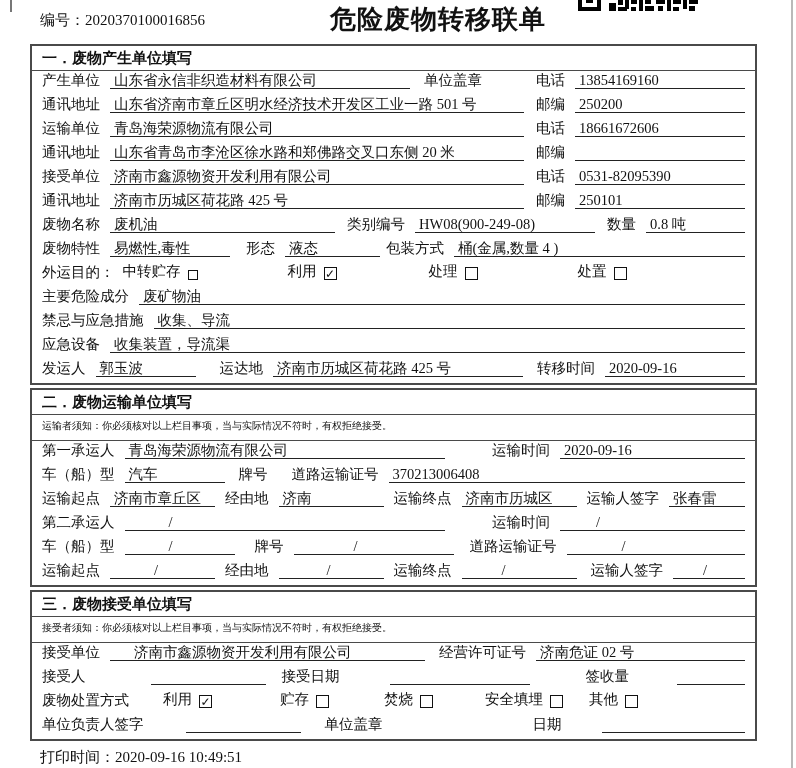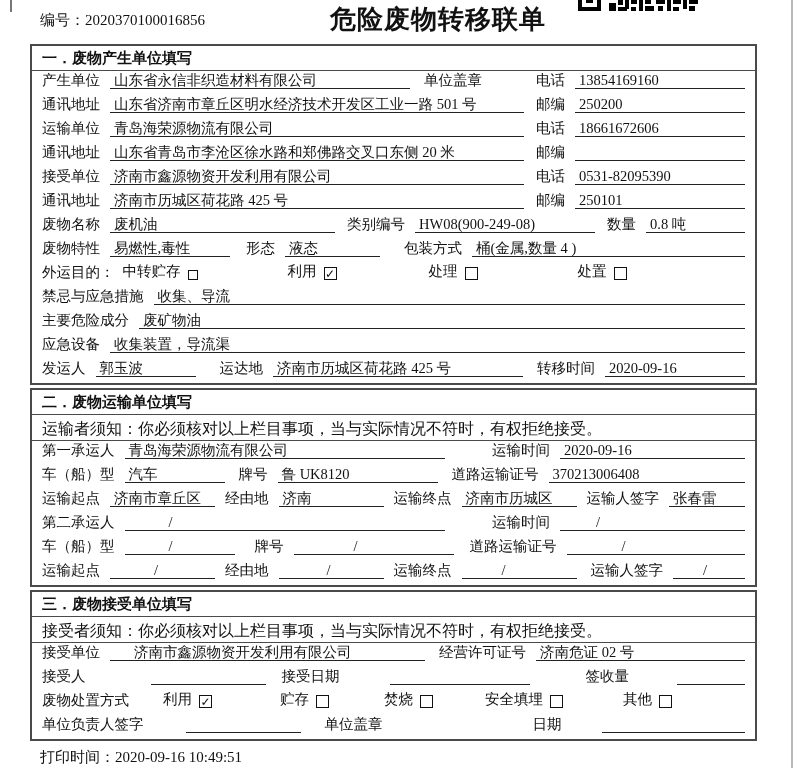--- a/index.html
+++ b/index.html
@@ -8,21 +8,21 @@
   .corner-artifact { position:absolute; left:10px; top:0; width:2px; height:12px; background:#777; }
   .window-edge { position:absolute; right:3px; top:0; width:2px; height:768px; background:#b9b9b9; }
   .doc-no { position:absolute; left:40px; top:11px; font-size:15px; white-space:nowrap;text-align:center; }
   .doc-title { position:absolute; left:330px; top:2px; font-size:26px; font-weight:bold;
     font-family:"Liberation Sans","DejaVu Sans",sans-serif; letter-spacing:1px; white-space:nowrap; }
   .qr-frag { position:absolute; left:578px; top:0; }
   .form-wrap { position:absolute; left:30px; top:44px; width:727px; }
   .sec { border:2px solid #4a4a4a; margin-bottom:3px; background:#fff; }
   .sec-header { height:25px; padding:3px 10px 0; border-bottom:1.5px solid #4a4a4a;
     font-family:Liberation Mono, monospace; font-weight:bold; font-size:15px; }
-  .notice { height:26px; padding:4px 10px 0; border-bottom:1.5px solid #4a4a4a; font-size:16px; white-space:nowrap; overflow:hidden; }
+  .notice { height:26px; padding:4px 10px 0; border-bottom:1.5px solid #4a4a4a; font-size:10px; white-space:nowrap; overflow:hidden; }
   .row { display:flex; height:24px; padding:0 10px 3px; font-size:14.5px; white-space:nowrap; }
   .lbl { flex:none; height:18px; line-height:18px; margin-right:10px; }
   .val { border-bottom:1px solid #222; padding:0 4px; height:18px; line-height:18px; overflow:hidden; flex:none; }
   .grow { flex:1 1 auto; min-width:0; }
   .sp { flex:1 1 auto; }
   .slash { padding-left:44px; }
   .cb { display:inline-flex; justify-content:center; align-items:center; width:13px; height:13px;
     border:1.5px solid #111; margin-left:7px; font-size:12px; line-height:12px; flex:none; align-self:center; margin-top:3px; }
   .cb-sm { width:10px; height:10px; }
   .opt { display:inline-flex; align-items:flex-end; height:18px; }
@@ -120,21 +120,21 @@
       <span class="val" style="width:180px">HW08(900-249-08)</span>
       <span class="lbl" style="margin-left:12px">数量</span>
       <span class="val grow">0.8 吨</span>
     </div>
 
     <div class="row">
       <span class="lbl">废物特性</span>
       <span class="val" style="width:120px">易燃性,毒性</span>
       <span class="lbl" style="margin-left:16px">形态</span>
       <span class="val" style="width:95px">液态</span>
-      <span class="lbl" style="margin-left:24px">包装方式</span>
+      <span class="lbl" style="margin-left:6px">包装方式</span>
       <span class="val grow">桶(金属,数量 4 )</span>
     </div>
 
     <div class="row">
       <span class="lbl" style="margin-right:0">外运目的：</span>
       <span class="opt" style="margin-left:8px">
           <span>中转贮存</span>
           <span class="cb cb-sm">
             <span></span>
           </span>
@@ -153,27 +153,27 @@
         </span>
       <span class="opt" style="margin-left:100px">
           <span>处置</span>
           <span class="cb">
             <span></span>
           </span>
         </span>
     </div>
 
     <div class="row">
+      <span class="lbl">主要危险成分</span>
+      <span class="val grow">废矿物油</span>
+    </div>
+
+    <div class="row">
       <span class="lbl">禁忌与应急措施</span>
       <span class="val grow">收集、导流</span>
-    </div>
-
-    <div class="row">
-      <span class="lbl">主要危险成分</span>
-      <span class="val grow">废矿物油</span>
     </div>
 
     <div class="row">
       <span class="lbl">应急设备</span>
       <span class="val grow">收集装置，导流渠</span>
     </div>
 
     <div class="row">
       <span class="lbl">发运人</span>
       <span class="val" style="width:100px">郭玉波</span>
@@ -193,21 +193,20 @@
       <span class="val" style="width:320px">青岛海荣源物流有限公司</span>
       <span class="sp"></span>
       <span class="lbl">运输时间</span>
       <span class="val" style="width:185px">2020-09-16</span>
     </div>
 
     <div class="row">
       <span class="lbl">车（船）型</span>
       <span class="val" style="width:100px">汽车</span>
       <span class="lbl" style="margin-left:14px">牌号</span>
-      <span class="val" style="width:160px">鲁 UK8120</span>
       <span class="lbl" style="margin-left:14px">道路运输证号</span>
       <span class="val grow">370213006408</span>
     </div>
 
     <div class="row">
       <span class="lbl">运输起点</span>
       <span class="val" style="width:105px">济南市章丘区</span>
       <span class="lbl" style="margin-left:10px">经由地</span>
       <span class="val" style="width:105px">济南</span>
       <span class="lbl" style="margin-left:10px">运输终点</span>
@@ -284,21 +283,21 @@
           <span class="cb">
             <span></span>
           </span>
         </span>
       <span class="opt" style="margin-left:52px">
           <span>安全填埋</span>
           <span class="cb">
             <span></span>
           </span>
         </span>
-      <span class="opt" style="margin-left:60px">
+      <span class="opt" style="margin-left:26px">
           <span>其他</span>
           <span class="cb">
             <span></span>
           </span>
         </span>
     </div>
 
     <div class="row">
       <span class="lbl" style="margin-right:0">单位负责人签字</span>
       <span class="val" style="width:115px;margin-left:42px"></span>

